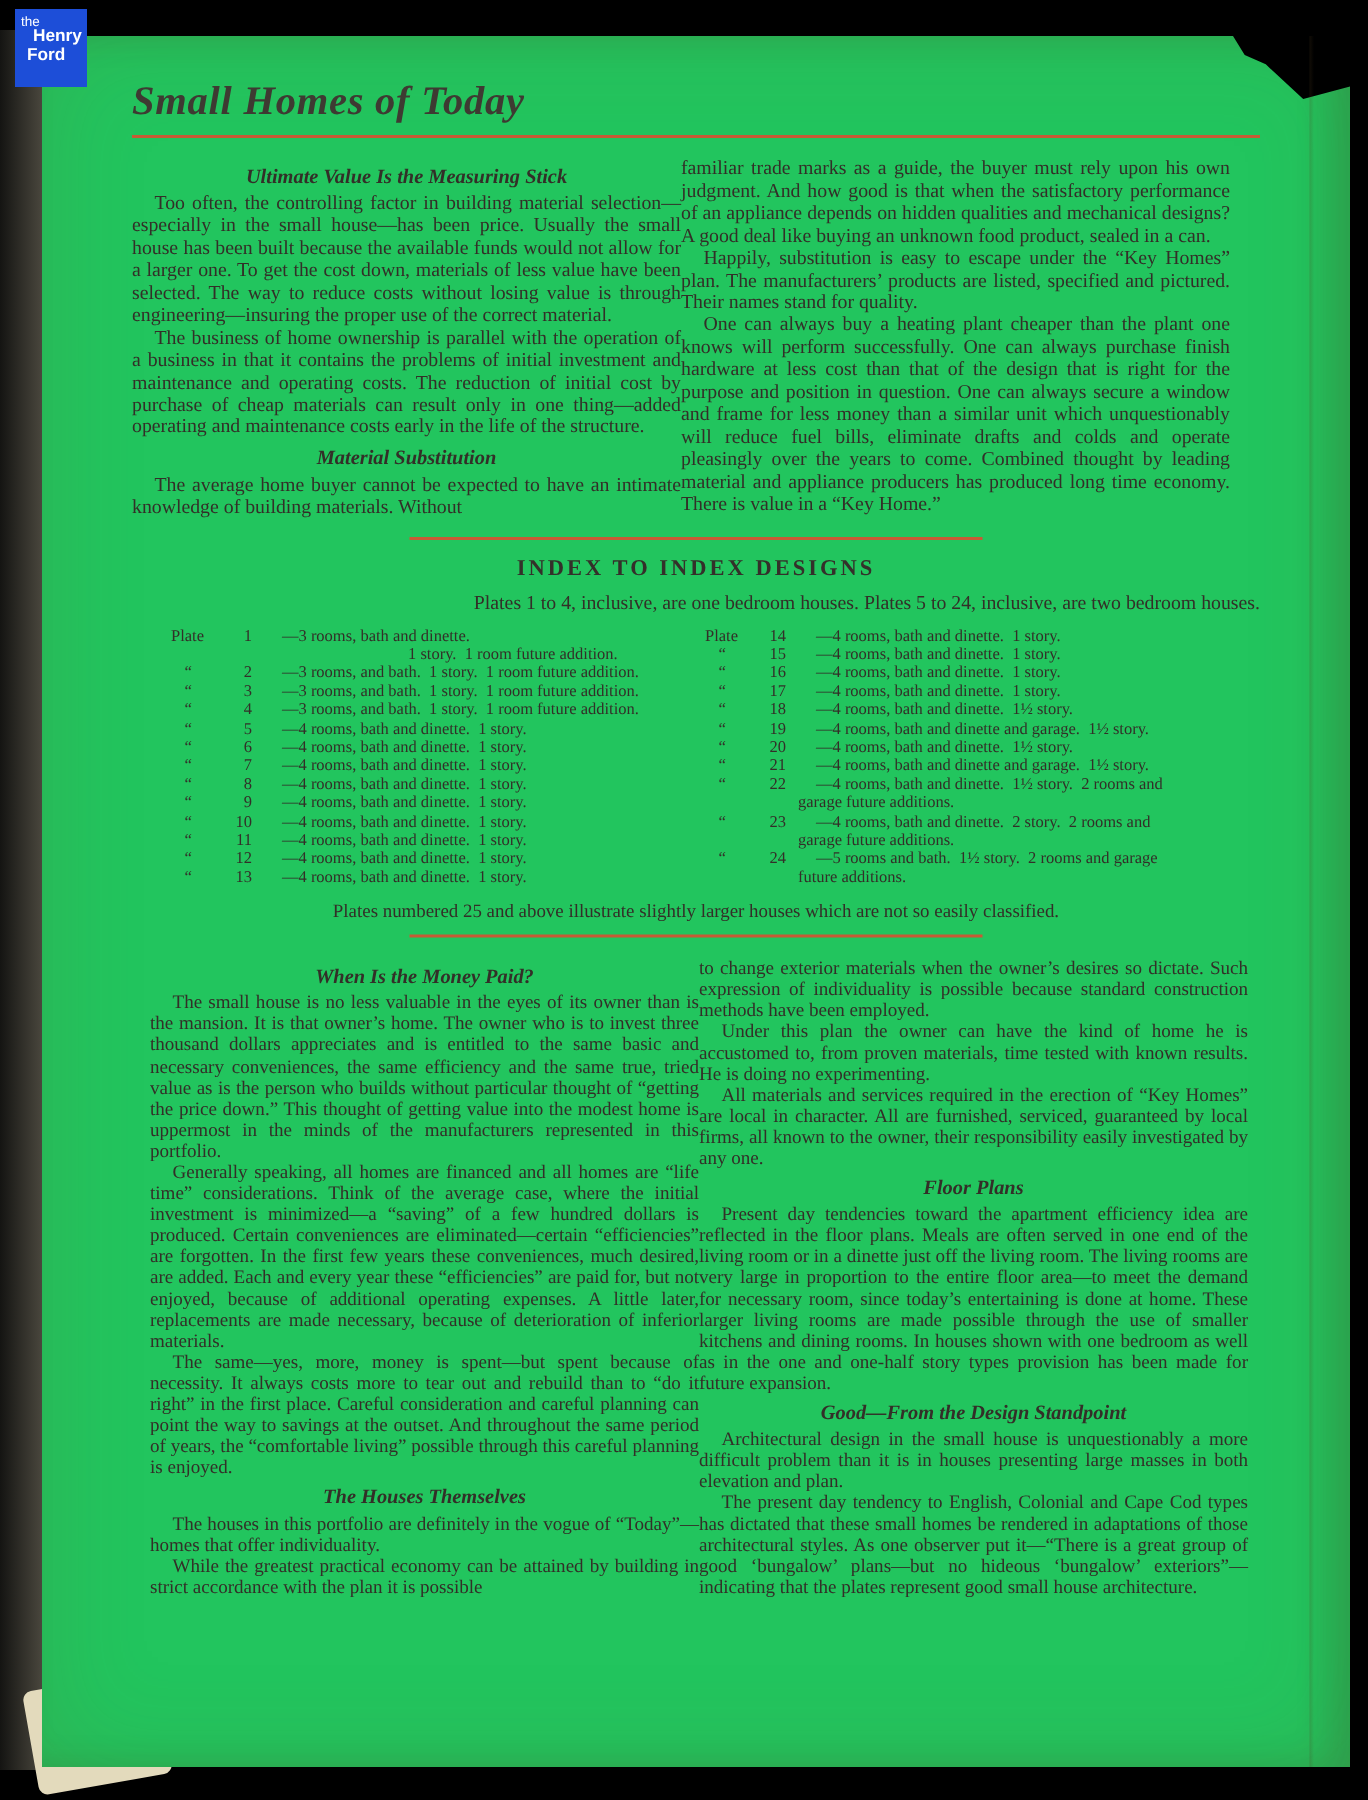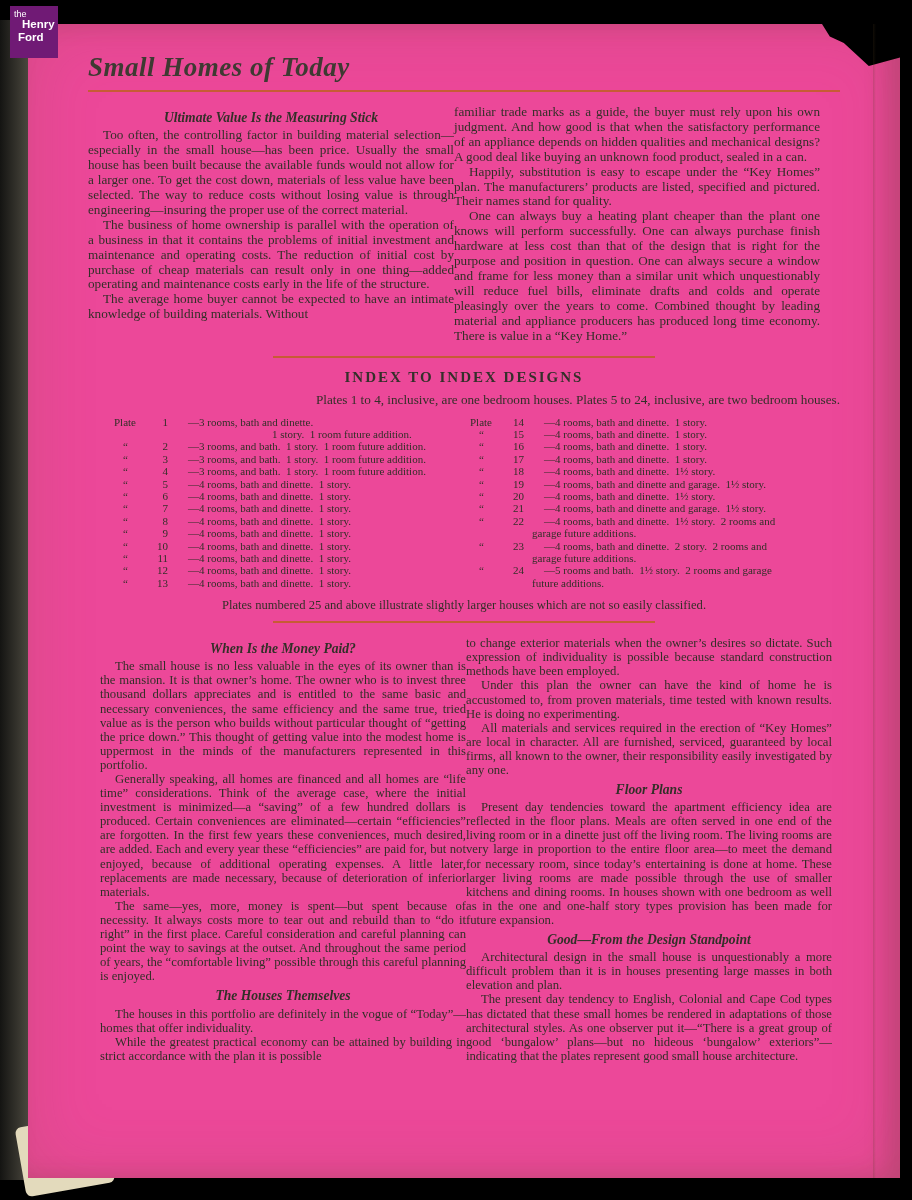--- a/index.html
+++ b/index.html
@@ -3,27 +3,27 @@
 <meta charset="utf-8">
 <style>
   html,body{margin:0;padding:0;background:#000;}
   .stage{position:relative;width:912px;height:1200px;background:#000;overflow:hidden;
          font-family:"Liberation Serif","DejaVu Serif",serif;}
   .left-gutter{position:absolute;left:0;top:20px;width:30px;height:1160px;
                background:linear-gradient(to right,#141412,#4d4a40);}
   .under-page{position:absolute;left:20px;top:1120px;width:90px;height:70px;
               background:#e3dabc;transform:rotate(-10deg);border-radius:6px;}
   .paper{position:absolute;left:28px;top:24px;width:872px;height:1154px;
-         background:#ec4899;overflow:hidden;
+         background:#22c55e;overflow:hidden;
          box-shadow:inset 0 0 70px rgba(110,90,45,.18), inset -14px 0 22px rgba(60,45,20,.18);}
   .crease{position:absolute;top:0;right:24px;width:3px;height:100%;
           background:linear-gradient(to right,rgba(80,60,30,.22),rgba(0,0,0,0));}
   .notch{position:absolute;top:0;right:0;width:78px;height:42px;background:#000;
          clip-path:polygon(0 0,100% 0,100% 80%,60% 100%,28% 45%,10% 30%);}
-  .logo{position:absolute;left:10px;top:6px;width:48px;height:52px;background:#701a75;
+  .logo{position:absolute;left:10px;top:6px;width:48px;height:52px;background:#1d4ed8;
         color:#fff;font-family:"Liberation Sans","DejaVu Sans",sans-serif;
         padding:3px 0 0 3px;box-sizing:border-box;line-height:1;}
   .logo .l1{display:block;font-size:9px;margin:1px 0 0 1px;}
   .logo .l2{display:block;font-size:11.5px;font-weight:bold;margin:0 0 0 9px;}
   .logo .l3{display:block;font-size:11.5px;font-weight:bold;margin:1px 0 0 5px;}
 
   .content{position:absolute;left:60px;top:28px;width:752px;color:#332f28;}
   .page-title{font-style:italic;font-size:27px;color:#3e3a32;letter-spacing:.5px;margin:0;}
   .title-rule{border:none;border-top:2px solid #c75b35;margin:7px 0 0 0;}
 
@@ -70,20 +70,21 @@
 
     <div class="content">
       <h1 class="page-title">Small Homes of Today</h1>
       <hr class="title-rule">
 
       <div class="cols body-top">
         <div class="col">
           <p class="subhead">Ultimate Value Is the Measuring Stick</p>
           <p class="para">Too often, the controlling factor in building material selection—especially in the small house—has been price. Usually the small house has been built because the available funds would not allow for a larger one. To get the cost down, materials of less value have been selected. The way to reduce costs without losing value is through engineering—insuring the proper use of the correct material.</p>
           <p class="para">The business of home ownership is parallel with the operation of a business in that it contains the problems of initial investment and maintenance and operating costs. The reduction of initial cost by purchase of cheap materials can result only in one thing—added operating and maintenance costs early in the life of the structure.</p>
+          <p class="subhead">Material Substitution</p>
           <p class="para">The average home buyer cannot be expected to have an intimate knowledge of building materials. Without</p>
         </div>
         <div class="col">
           <p class="para no-indent">familiar trade marks as a guide, the buyer must rely upon his own judgment. And how good is that when the satisfactory performance of an appliance depends on hidden qualities and mechanical designs? A good deal like buying an unknown food product, sealed in a can.</p>
           <p class="para">Happily, substitution is easy to escape under the “Key Homes” plan. The manufacturers’ products are listed, specified and pictured. Their names stand for quality.</p>
           <p class="para">One can always buy a heating plant cheaper than the plant one knows will perform successfully. One can always purchase finish hardware at less cost than that of the design that is right for the purpose and position in question. One can always secure a window and frame for less money than a similar unit which unquestionably will reduce fuel bills, eliminate drafts and colds and operate pleasingly over the years to come. Combined thought by leading material and appliance producers has produced long time economy. There is value in a “Key Home.”</p>
         </div>
       </div>
 
       <hr class="rule-orange rule-1">

